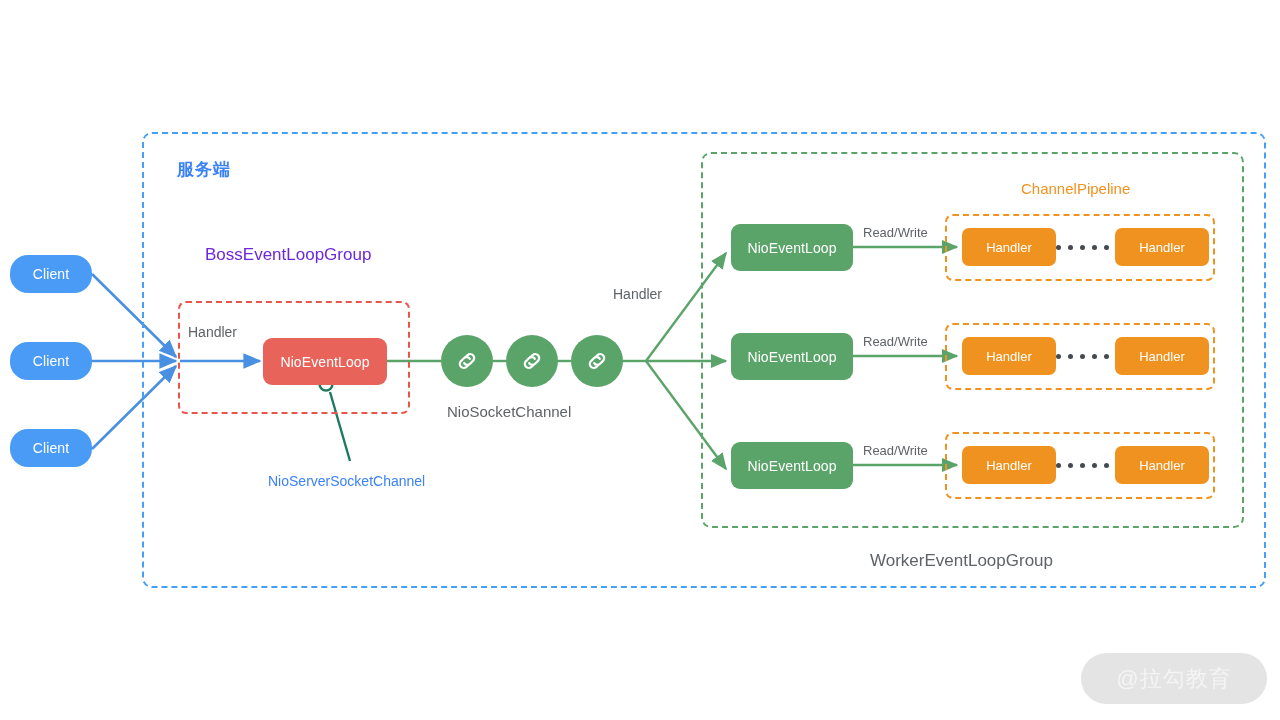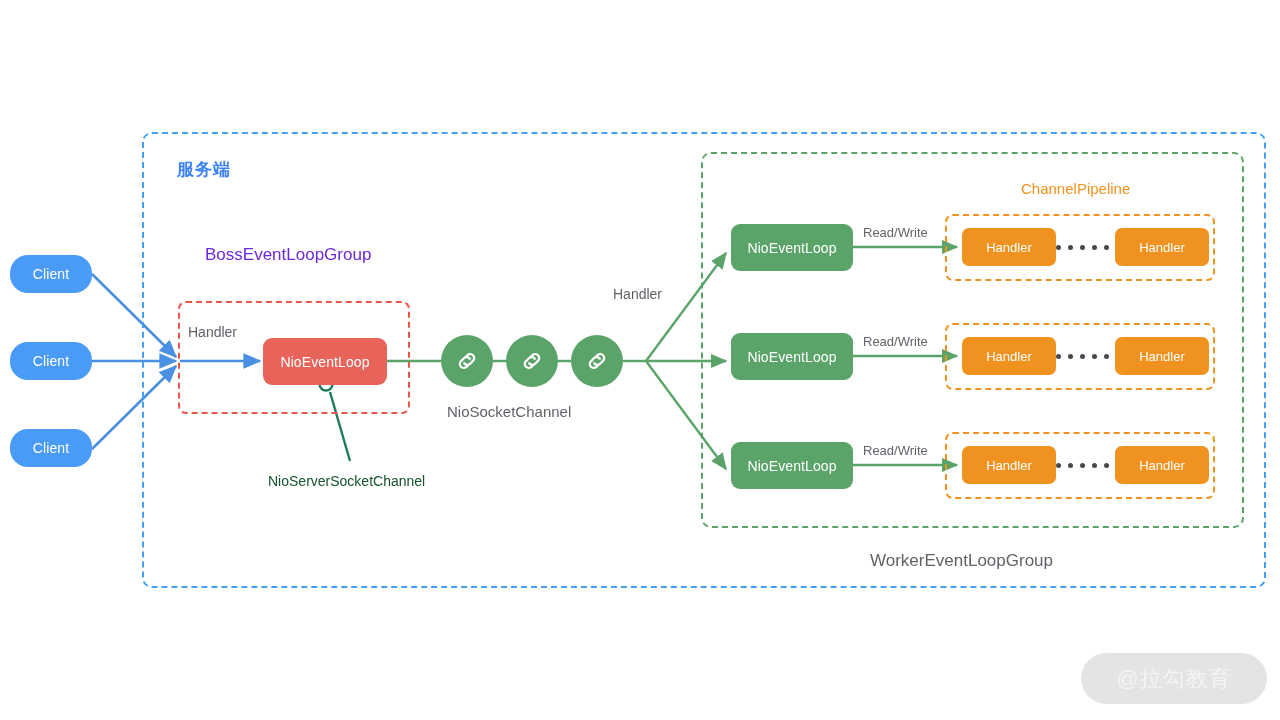--- a/index.html
+++ b/index.html
@@ -143,21 +143,21 @@
     color: #6d28d9;
   }
   .lbl-accept {
     left: 188px; top: 324px;
     font-size: 14px;
     color: #5f6368;
   }
   .lbl-nssc {
     left: 268px; top: 473px;
     font-size: 14px;
-    color: #14532d;
+    color: #3b82f6;
   }
   .lbl-nsc {
     left: 447px; top: 403px;
     font-size: 15px;
     color: #5f6368;
   }
   .lbl-register {
     left: 613px; top: 286px;
     font-size: 14px;
     color: #5f6368;

